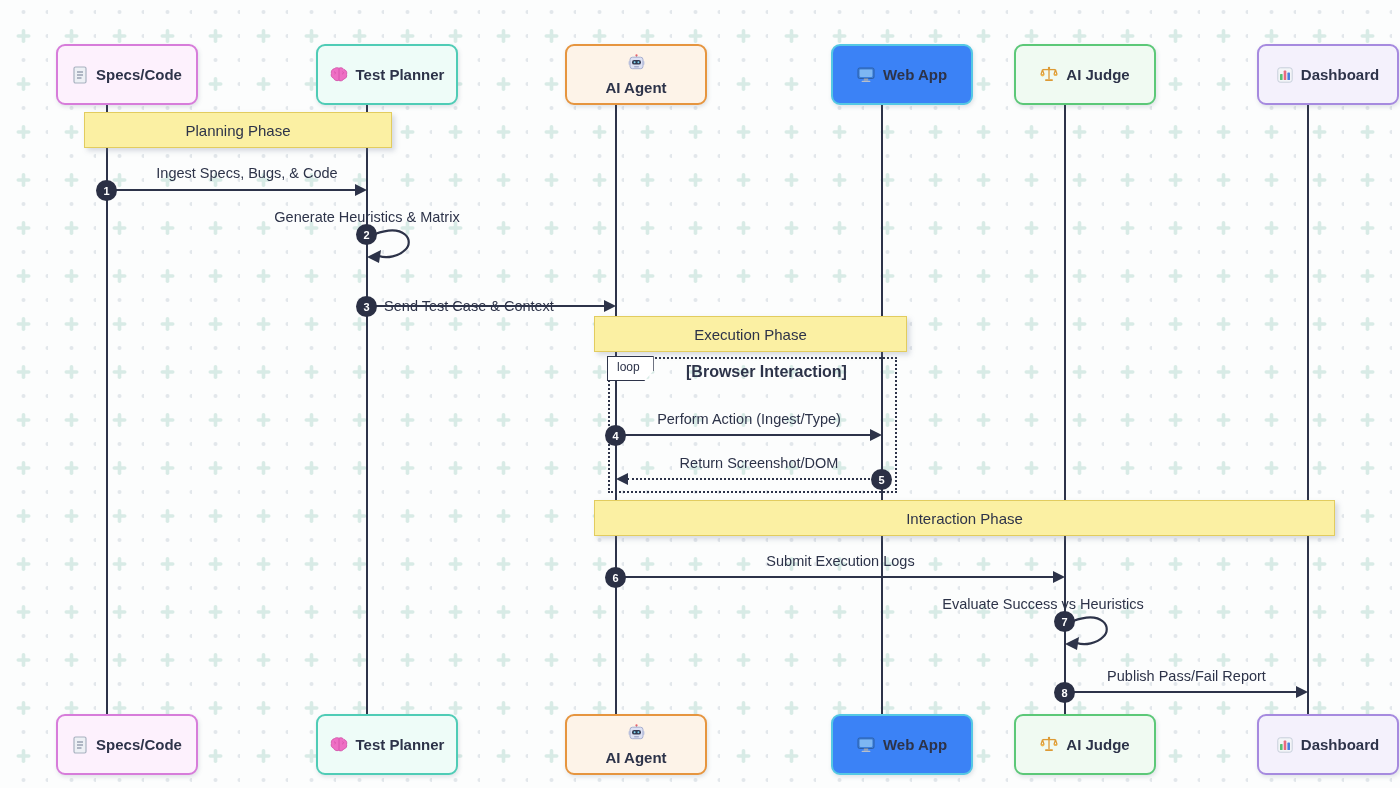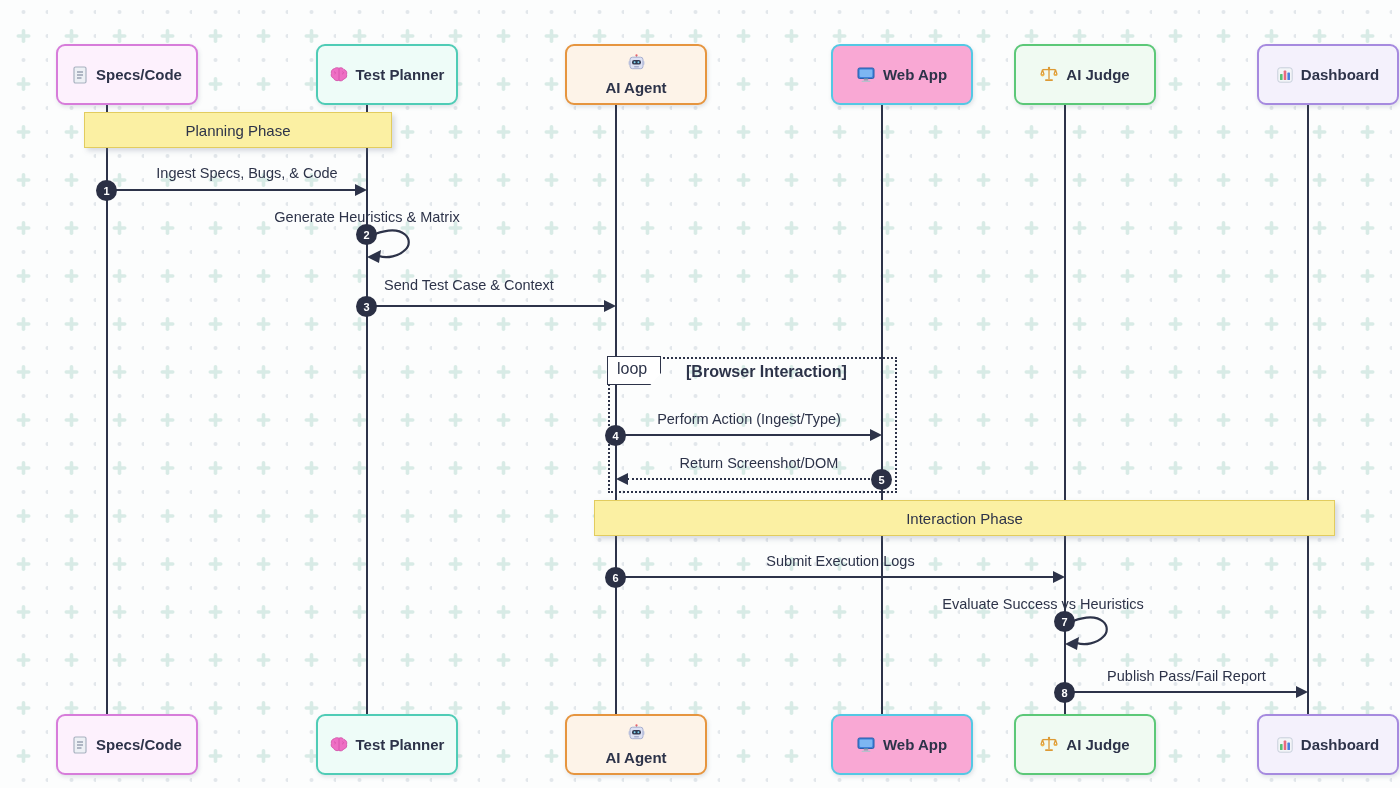--- a/index.html
+++ b/index.html
@@ -13,21 +13,21 @@
     position:absolute;width:138px;height:57px;border-radius:9px;border:2px solid;
     display:flex;align-items:center;justify-content:center;gap:8px;
     font-size:15px;font-weight:600;z-index:4;background:#fff;
     box-shadow:1px 2px 4px rgba(90,105,125,.18);
     margin-left:18px;
   }
   .pbox .icn{display:flex;align-items:center;}
   .p-pink  {background:#fdf1fd;border-color:#d77cda;}
   .p-teal  {background:#eefcf8;border-color:#4fccb6;}
   .p-orange{background:#fdf3e8;border-color:#e6953f;flex-direction:column;}
-  .p-cyan  {background:#f9a8d4;border-color:#54c8e4;}
+  .p-cyan  {background:#3b82f6;border-color:#54c8e4;}
   .p-green {background:#f0faf2;border-color:#5cc878;}
   .p-purple{background:#f4f1fc;border-color:#a68adf;}
   .banner{
     position:absolute;height:34px;background:#fbf0a3;border:1px solid #e2cc5f;
     display:flex;align-items:center;justify-content:center;
     font-weight:400;font-size:15px;z-index:3;
     box-shadow:3px 3px 5px rgba(120,130,150,.28);
   }
   .msg-label{position:absolute;text-align:center;font-size:14.5px;font-weight:500;z-index:2;white-space:nowrap;}
   .line{position:absolute;height:0;border-top:2px solid #2d3349;z-index:2;}
@@ -35,21 +35,21 @@
   .head-r{position:absolute;width:0;height:0;border-top:6px solid transparent;border-bottom:6px solid transparent;border-left:12px solid #2d3349;z-index:2;}
   .head-l{position:absolute;width:0;height:0;border-top:6px solid transparent;border-bottom:6px solid transparent;border-right:12px solid #2d3349;z-index:2;}
   .chip{
     position:absolute;width:21px;height:21px;border-radius:50%;background:#2b3045;color:#ffffff;
     font-size:11px;font-weight:700;display:flex;align-items:center;justify-content:center;z-index:5;
   }
   .selfloop{position:absolute;z-index:2;overflow:visible;}
   .loopbox{position:absolute;border:2px dotted #2d3349;z-index:2;}
   .looptab{
     position:absolute;background:#ffffff;border:1.5px solid #2d3349;
-    font-size:16px;font-weight:500;padding:3px 13px 6px 9px;z-index:3;
+    font-size:12px;font-weight:500;padding:3px 13px 6px 9px;z-index:3;
     clip-path:polygon(0 0,100% 0,100% 58%,80% 100%,0 100%);
   }
   .cond{position:absolute;text-align:center;font-size:16px;font-weight:600;z-index:2;white-space:nowrap;}
 </style>
 </head>
 <body>
 
 <div class="stage">
 
   <svg class="bg-svg" width="1400" height="788">
@@ -146,37 +146,40 @@
           <rect x="6.7" y="3.6" width="2.6" height="9.4" rx="0.6" fill="#e86a80"></rect>
           <rect x="10.4" y="5.6" width="2.6" height="7.4" rx="0.6" fill="#4b7ddd"></rect>
         </svg>
       </span>
     <span>Dashboard</span>
   </div>
 
   <div class="banner" style="left:84px;top:112px;width:306px">
     <span>Planning Phase</span>
   </div>
+  <div class="banner" style="left:594px;top:316px;width:311px">
+    <span>Execution Phase</span>
+  </div>
   <div class="banner" style="left:594px;top:500px;width:739px">
     <span>Interaction Phase</span>
   </div>
 
   <div class="msg-label" style="left:117px;top:165px;width:260px">Ingest Specs, Bugs, &amp; Code</div>
   <div class="line" style="left:107px;top:189px;width:249px"></div>
   <div class="head-r" style="left:355px;top:184px"></div>
   <div class="chip" style="left:96px;top:180px">1</div>
 
   <div class="msg-label" style="left:262px;top:209px;width:210px">Generate Heuristics &amp; Matrix</div>
   <svg class="selfloop" style="left:365px;top:225px" width="56" height="40" viewBox="0 0 56 40">
     <path d="M10,9 C40,-2 50,16 40,25 C34,31 22,34 14,31" fill="none" stroke="#2d3349" stroke-width="2.2"></path>
     <polygon points="16,25 2,32 14,38" fill="#2d3349"></polygon>
   </svg>
   <div class="chip" style="left:356px;top:224px">2</div>
 
-  <div class="msg-label" style="left:367px;top:277px;width:204px">Send Test Case &amp; Context</div>
+  <div class="msg-label" style="left:367px;top:298px;width:204px">Send Test Case &amp; Context</div>
   <div class="line" style="left:367px;top:305px;width:238px"></div>
   <div class="head-r" style="left:604px;top:300px"></div>
   <div class="chip" style="left:356px;top:296px">3</div>
 
   <div class="loopbox" style="left:608px;top:357px;width:285px;height:132px"></div>
   <div class="looptab" style="left:607px;top:356px">loop</div>
   <div class="cond" style="left:640px;top:363px;width:253px">[Browser Interaction]</div>
 
   <div class="msg-label" style="left:616px;top:411px;width:266px">Perform Action (Ingest/Type)</div>
   <div class="line" style="left:616px;top:434px;width:255px"></div>

